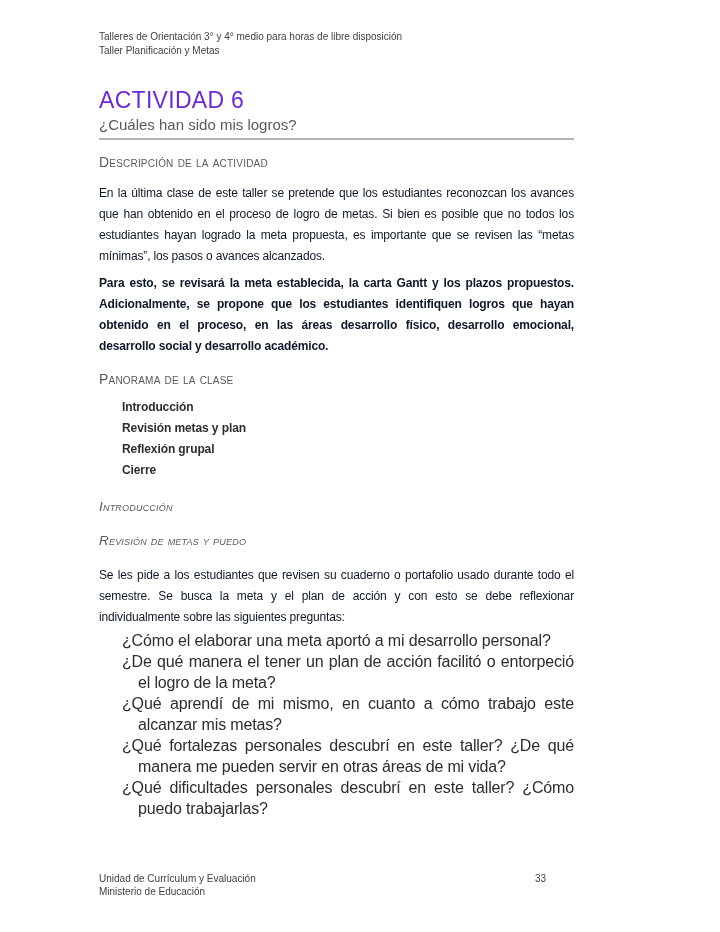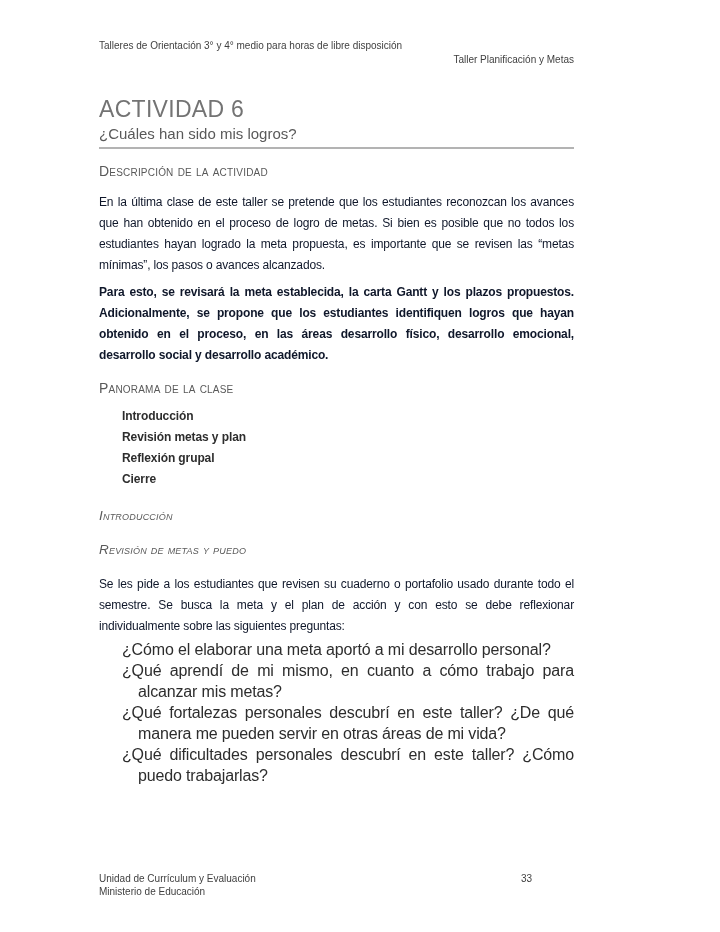--- a/index.html
+++ b/index.html
@@ -12,41 +12,41 @@
   }
   body {
     font-family: "Liberation Sans", "DejaVu Sans", sans-serif;
     color: #2d2d2d;
     position: relative;
   }
   .page {
     box-sizing: border-box;
     width: 656px;
     height: 932px;
-    padding: 9px 82px 0 99px;
+    padding: 0 82px 0 99px;
     position: relative;
   }
   
   .doc-header {
     padding-top: 30px;
     font-size: 10px;
     line-height: 14px;
     color: #3f3f3f;
   }
   .doc-header .left  { text-align: left; }
-  .doc-header .right { text-align: right; }
+  .doc-header .right { }
 
   
   .activity-title {
     margin-top: 30px;
     font-size: 23px;
     line-height: 24px;
     font-weight: 400;
     letter-spacing: 0.3px;
-    color: #737373;
+    color: #6d28d9;
   }
   .activity-subtitle {
     margin-top: 3px;
     font-size: 15px;
     line-height: 20px;
     color: #595959;
   }
   .title-divider {
     margin-top: 3px;
     height: 0;
@@ -102,21 +102,21 @@
   }
   .question {
     padding-left: 39px;
     text-indent: -16px;
   }
 
   
   .doc-footer {
     position: absolute;
     left: 99px;
-    right: 96px;
+    right: 82px;
     top: 872px;
     display: flex;
     justify-content: space-between;
     align-items: flex-start;
     font-size: 10px;
     line-height: 13px;
     color: #3f3f3f;
   }
   .doc-footer .page-num {
     margin-right: 28px;
@@ -148,21 +148,22 @@
     <div class="list-item">Cierre</div>
   </div>
 
   <div class="h3">Introducción</div>
 
   <div class="h3">Revisión de metas y puedo</div>
   <p class="para after-h3">Se les pide a los estudiantes que revisen su cuaderno o portafolio usado durante todo el semestre. Se busca la meta y el plan de acción y con esto se debe reflexionar individualmente sobre las siguientes preguntas:</p>
 
   <div class="questions">
     <div class="question">¿Cómo el elaborar una meta aportó a mi desarrollo personal?</div>
-    <div class="question">¿Qué aprendí de mi mismo, en cuanto a cómo trabajo para alcanzar mis metas?</div>
+    <div class="question">¿De qué manera el tener un plan de acción facilitó o entorpeció el logro de la meta?</div>
+    <div class="question">¿Qué aprendí de mi mismo, en cuanto a cómo trabajo este alcanzar mis metas?</div>
     <div class="question">¿Qué fortalezas personales descubrí en este taller? ¿De qué manera me pueden servir en otras áreas de mi vida?</div>
     <div class="question">¿Qué dificultades personales descubrí en este taller? ¿Cómo puedo trabajarlas?</div>
   </div>
 
   <div class="doc-footer">
     <div>
       <div>Unidad de Currículum y Evaluación</div>
       <div>Ministerio de Educación</div>
     </div>
     <div class="page-num">33</div>

